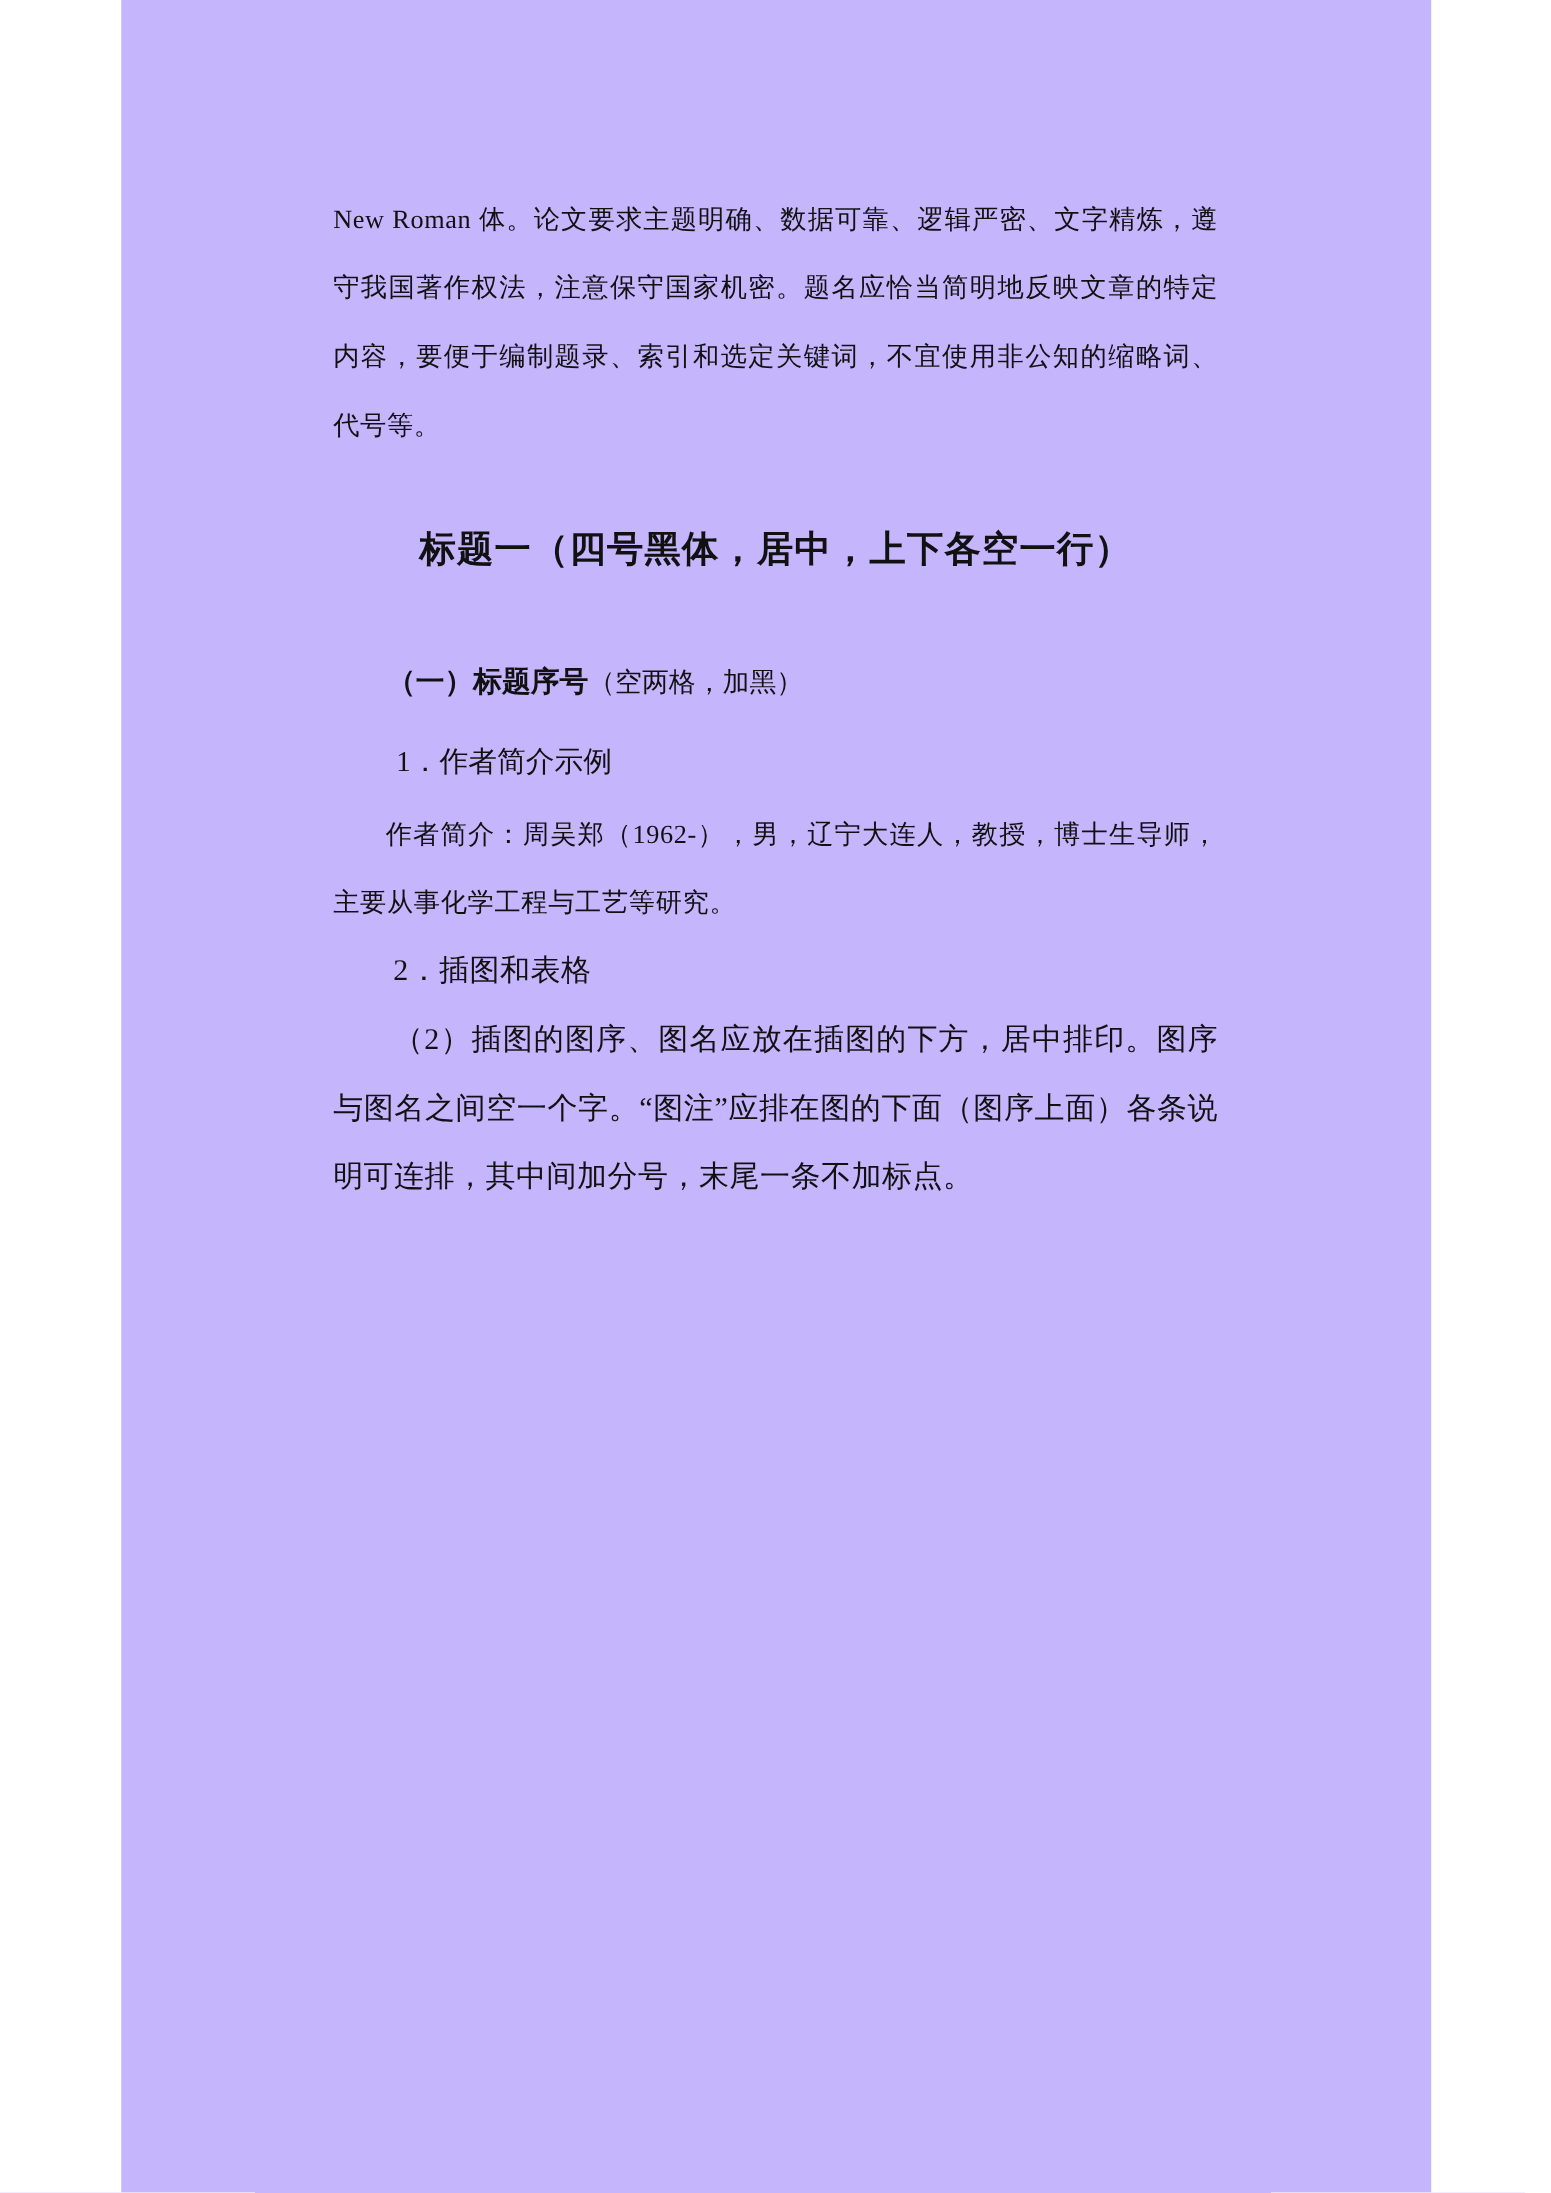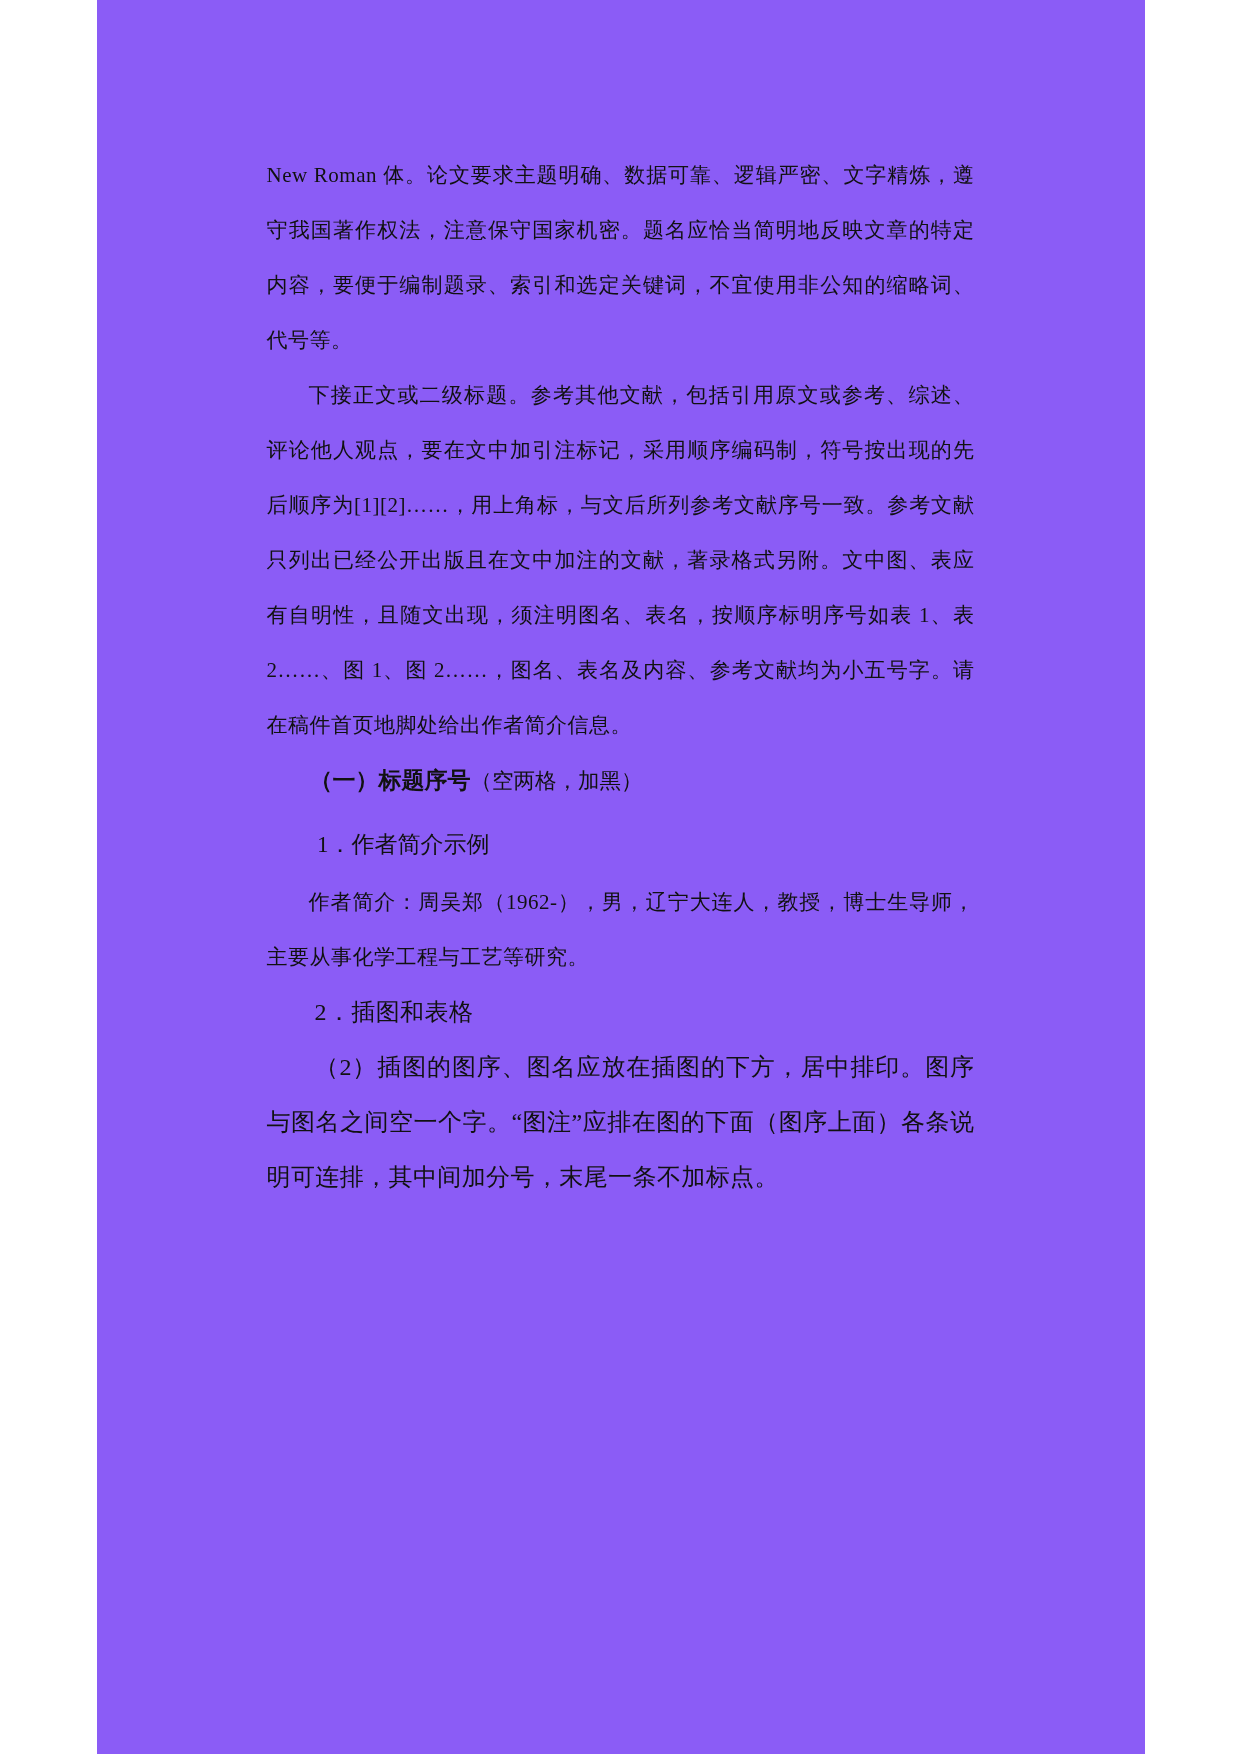--- a/index.html
+++ b/index.html
@@ -5,21 +5,21 @@
   html, body {
     margin: 0;
     padding: 0;
     background: #ffffff;
   }
   .page {
     position: relative;
     width: 1048px;
     height: 1754px;
     margin: 0 auto;
-    background: #8b5cf6;
+    background: #c4b5fd;
     box-sizing: border-box;
     padding: 148px 170px 0 170px;
     font-family: "Liberation Serif", "DejaVu Serif", serif;
     color: #111111;
     overflow: hidden;
   }
   .body-par {
     font-size: 21px;
     line-height: 55px;
     text-align: justify;
@@ -63,22 +63,22 @@
     letter-spacing: 0.4px;
   }
 </style>
 </head>
 <body>
 
 <div class="page">
 
   <p class="body-par no-indent">New Roman 体。论文要求主题明确、数据可靠、逻辑严密、文字精炼，遵守我国著作权法，注意保守国家机密。题名应恰当简明地反映文章的特定内容，要便于编制题录、索引和选定关键词，不宜使用非公知的缩略词、代号等。</p>
 
+  <h1 class="h1">标题一（四号黑体，居中，上下各空一行）</h1>
 
-  <p class="body-par">下接正文或二级标题。参考其他文献，包括引用原文或参考、综述、评论他人观点，要在文中加引注标记，采用顺序编码制，符号按出现的先后顺序为[1][2]……，用上角标，与文后所列参考文献序号一致。参考文献只列出已经公开出版且在文中加注的文献，著录格式另附。文中图、表应有自明性，且随文出现，须注明图名、表名，按顺序标明序号如表 1、表 2……、图 1、图 2……，图名、表名及内容、参考文献均为小五号字。请在稿件首页地脚处给出作者简介信息。</p>
 
   <p class="h2">
     <span class="bold">（一）标题序号</span><span>（空两格，加黑）</span>
   </p>
 
 
   <p class="h3">1．作者简介示例</p>
 
   <p class="body-par">作者简介：周吴郑（1962-），男，辽宁大连人，教授，博士生导师，主要从事化学工程与工艺等研究。</p>
 

